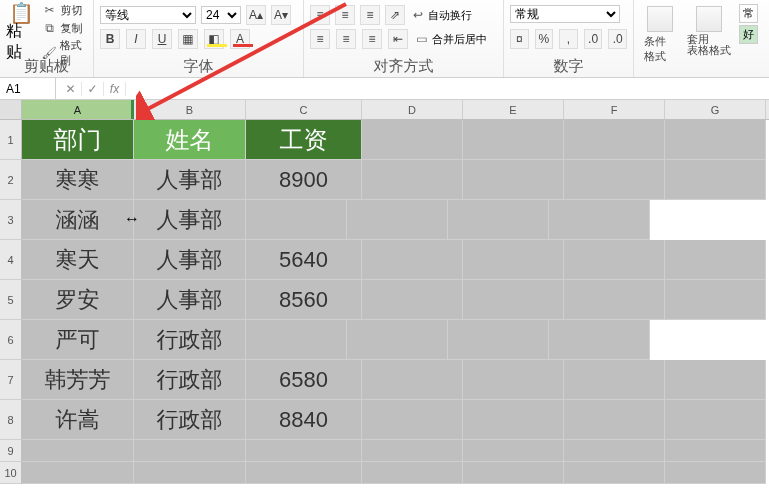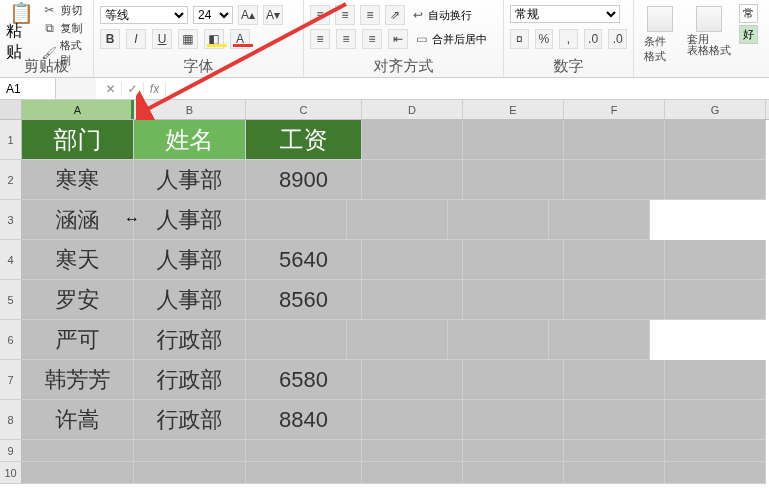--- a/index.html
+++ b/index.html
@@ -15,21 +15,21 @@
   .rcol > div { display: flex; align-items: center; gap: 3px; cursor: pointer; }
   .ico { width: 16px; height: 16px; display: inline-flex; align-items: center; justify-content: center; font-size: 12px; color: #555; }
   .big-paste { width: 36px; height: 40px; display: flex; flex-direction: column; align-items: center; margin-top: 3px; cursor: pointer; }
   select.fsel { font-size: 12px; border: 1px solid #ccc; background: #fff; }
   .btnsq { width: 20px; height: 20px; border: 1px solid #ddd; background: #f4f4f4; display: inline-flex; align-items: center; justify-content: center; font-size: 12px; color: #444; cursor: pointer; }
   .colorstrip { width: 20px; height: 3px; }
   .fmtbtn { display: flex; flex-direction: column; align-items: center; font-size: 11px; color: #444; cursor: pointer; padding: 2px 4px; }
   .fmtbtn .fbico { width: 26px; height: 26px; border: 1px solid #ccc; background: linear-gradient(#fafafa,#eaeaea); margin-bottom: 2px; }
 
   
-  .fbar { height: 22px; background: #f5f5f5; border-bottom: 1px solid #cfcfcf; display: flex; align-items: stretch; font-size: 12px; gap: 40px; }
+  .fbar { height: 22px; background: #f5f5f5; border-bottom: 1px solid #cfcfcf; display: flex; align-items: stretch; font-size: 12px; }
   .namebox { width: 56px; border-right: 1px solid #cfcfcf; display: flex; align-items: center; padding-left: 6px; background: #fff; }
   .fxarea { flex: 1; background: #fff; display: flex; align-items: center; padding-left: 4px; }
   .fxarea .mini { width: 22px; text-align: center; color: #888; border-right: 1px solid #e6e6e6; }
 
   
   .sheet { position: relative; }
   .colheads { display: flex; height: 20px; background: #e9e9e9; font-size: 11px; color: #555; border-bottom: 1px solid #bfbfbf; }
   .corner { width: 22px; border-right: 1px solid #bfbfbf; background: #e0e0e0; }
   .ch { border-right: 1px solid #cfcfcf; display: flex; align-items: center; justify-content: center; position: relative; }
   .ch.selA { background: #a7cf91; color: #222; }
@@ -76,21 +76,21 @@
             <span class="ico">🖌</span>
             <span>格式刷</span>
           </div>
       </div>
     </div>
     <div class="label">剪贴板</div>
   </div>
 
   <div class="rgroup" style="width:210px">
     <div class="rtop">
-      <select class="fsel" style="width:88px"><option>等线</option></select>
+      <select class="fsel" style="width:96px"><option>等线</option></select>
       <select class="fsel" style="width:40px"><option>24</option></select>
       <span class="btnsq">A▴</span>
       <span class="btnsq">A▾</span>
     </div>
     <div class="rbot" style="margin-bottom:14px">
       <span class="btnsq" style="font-weight:bold">B</span>
       <span class="btnsq" style="font-style:italic">I</span>
       <span class="btnsq" style="text-decoration:underline">U</span>
       <span class="btnsq">▦</span>
       <span class="btnsq" style="position:relative">◧<span class="colorstrip" style="background:#ffeb3b;position:absolute;bottom:1px;left:2px"></span></span>

